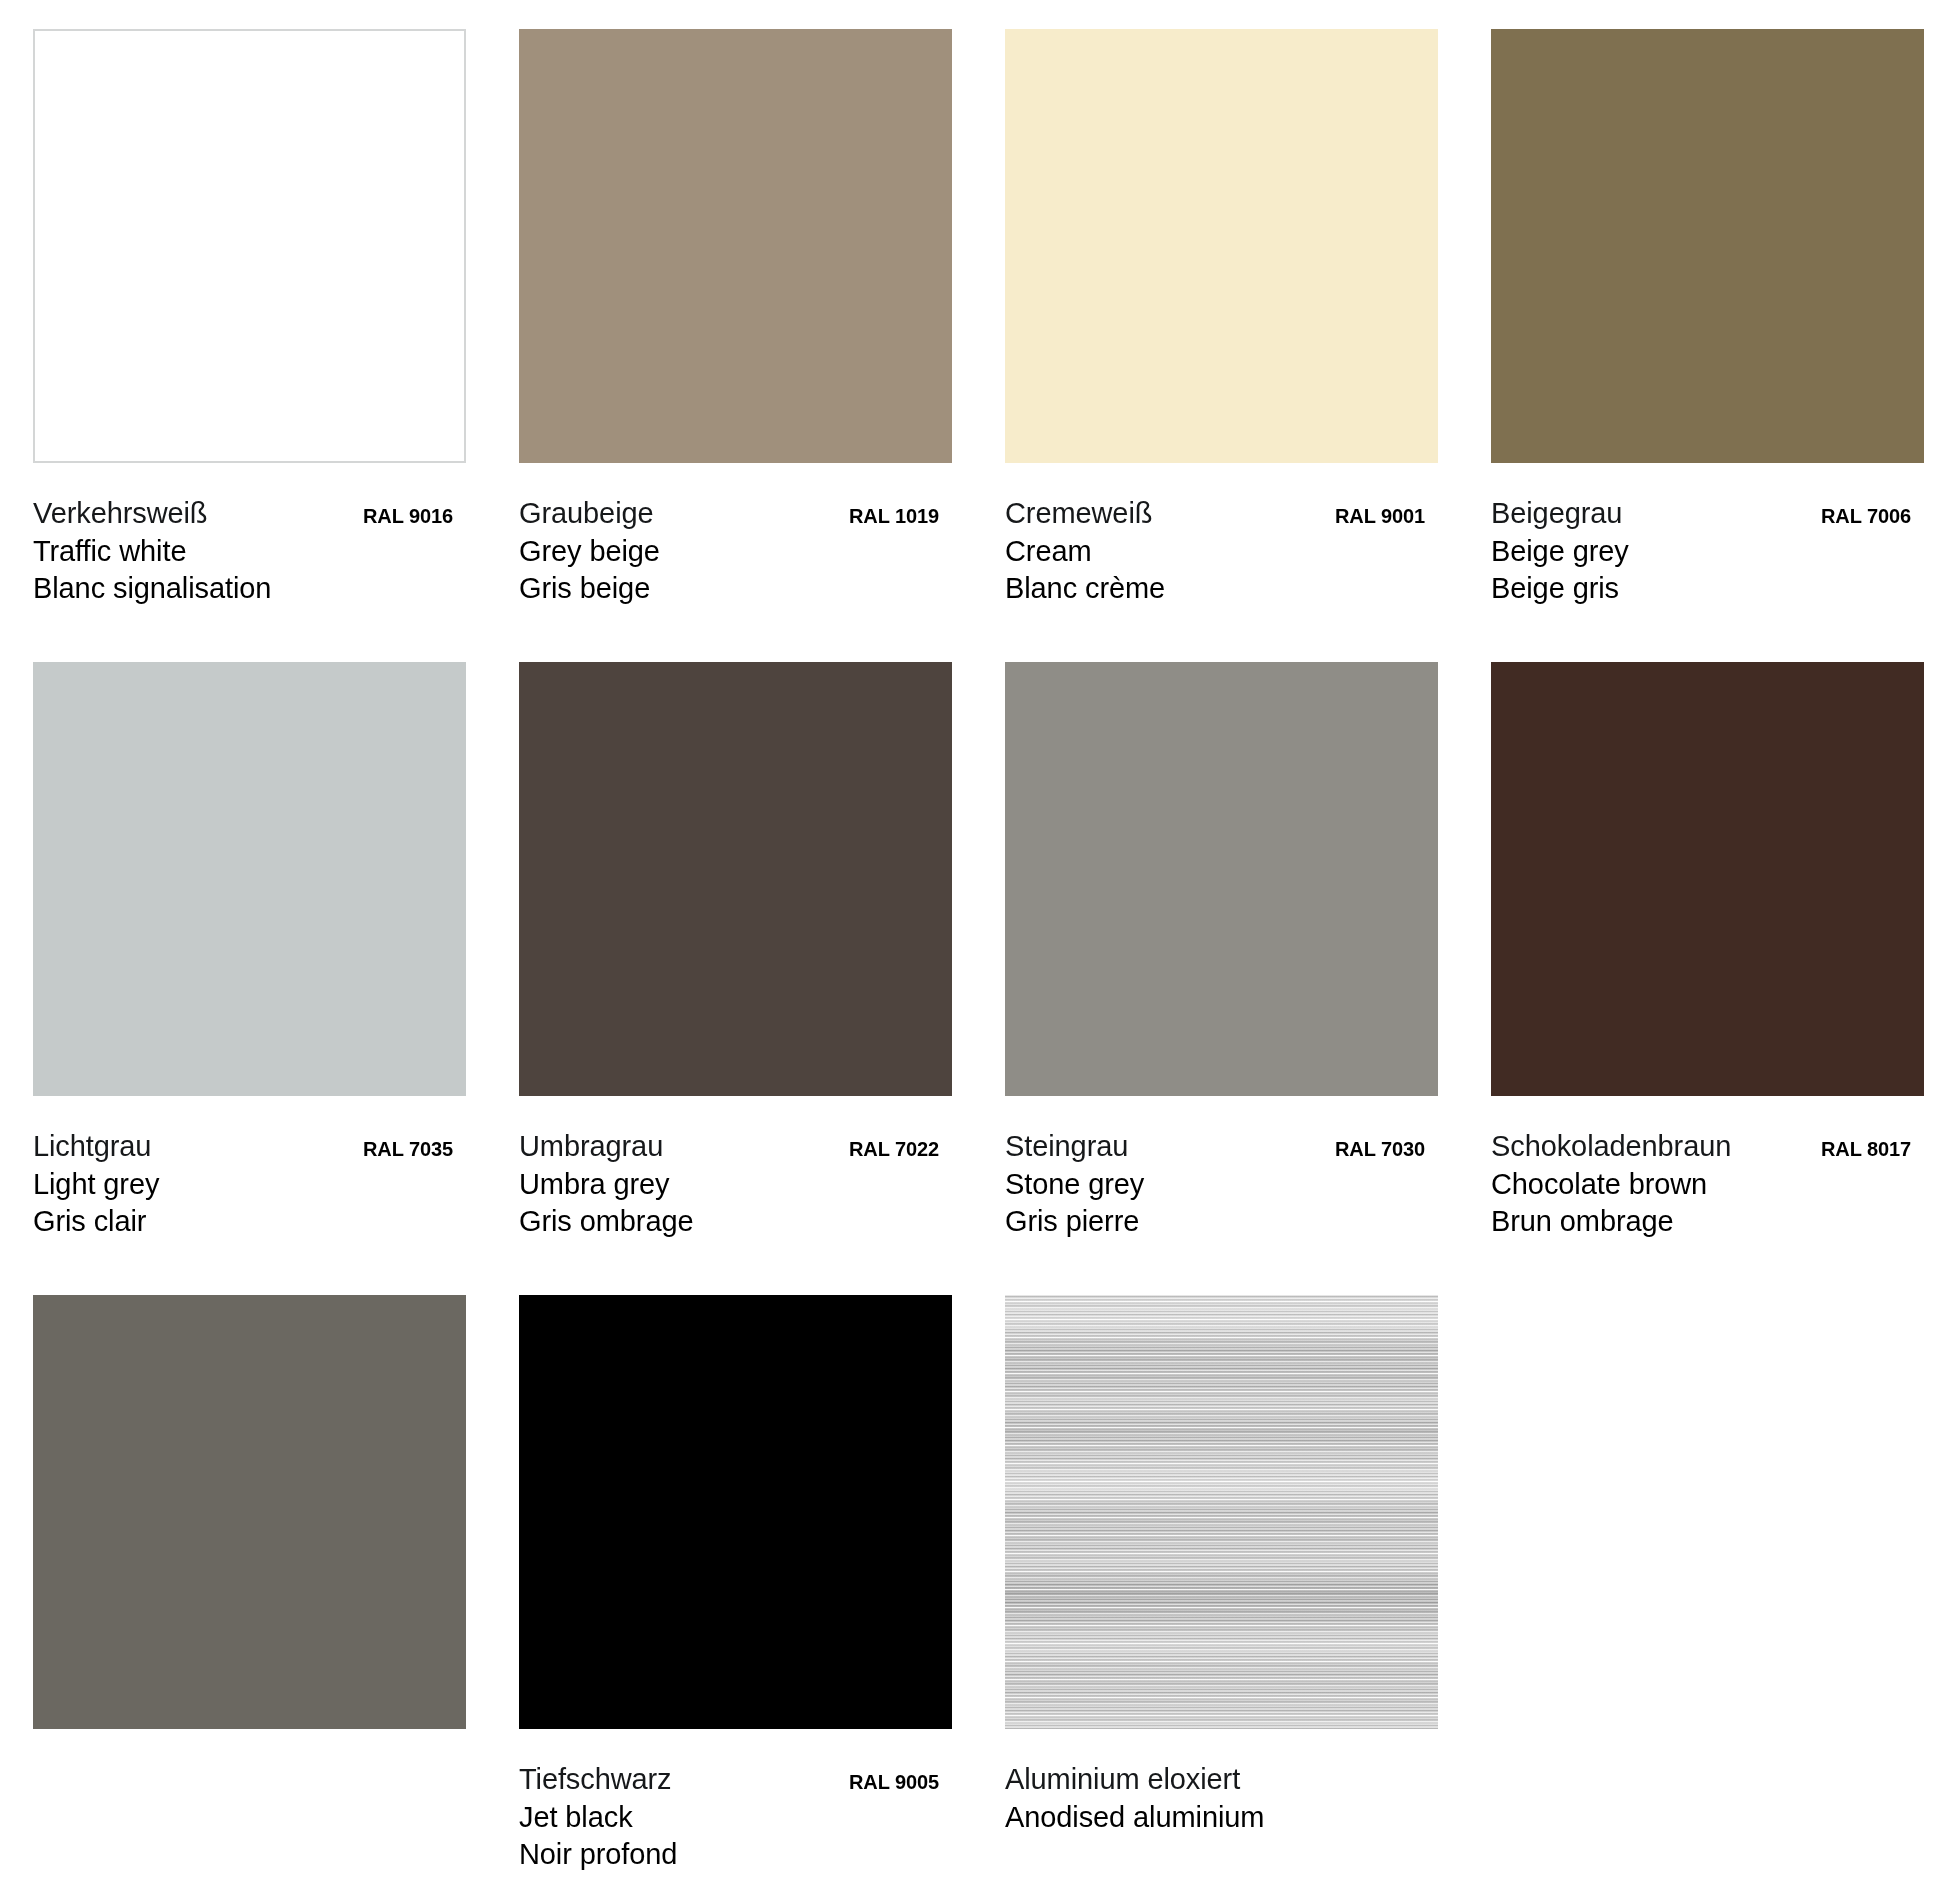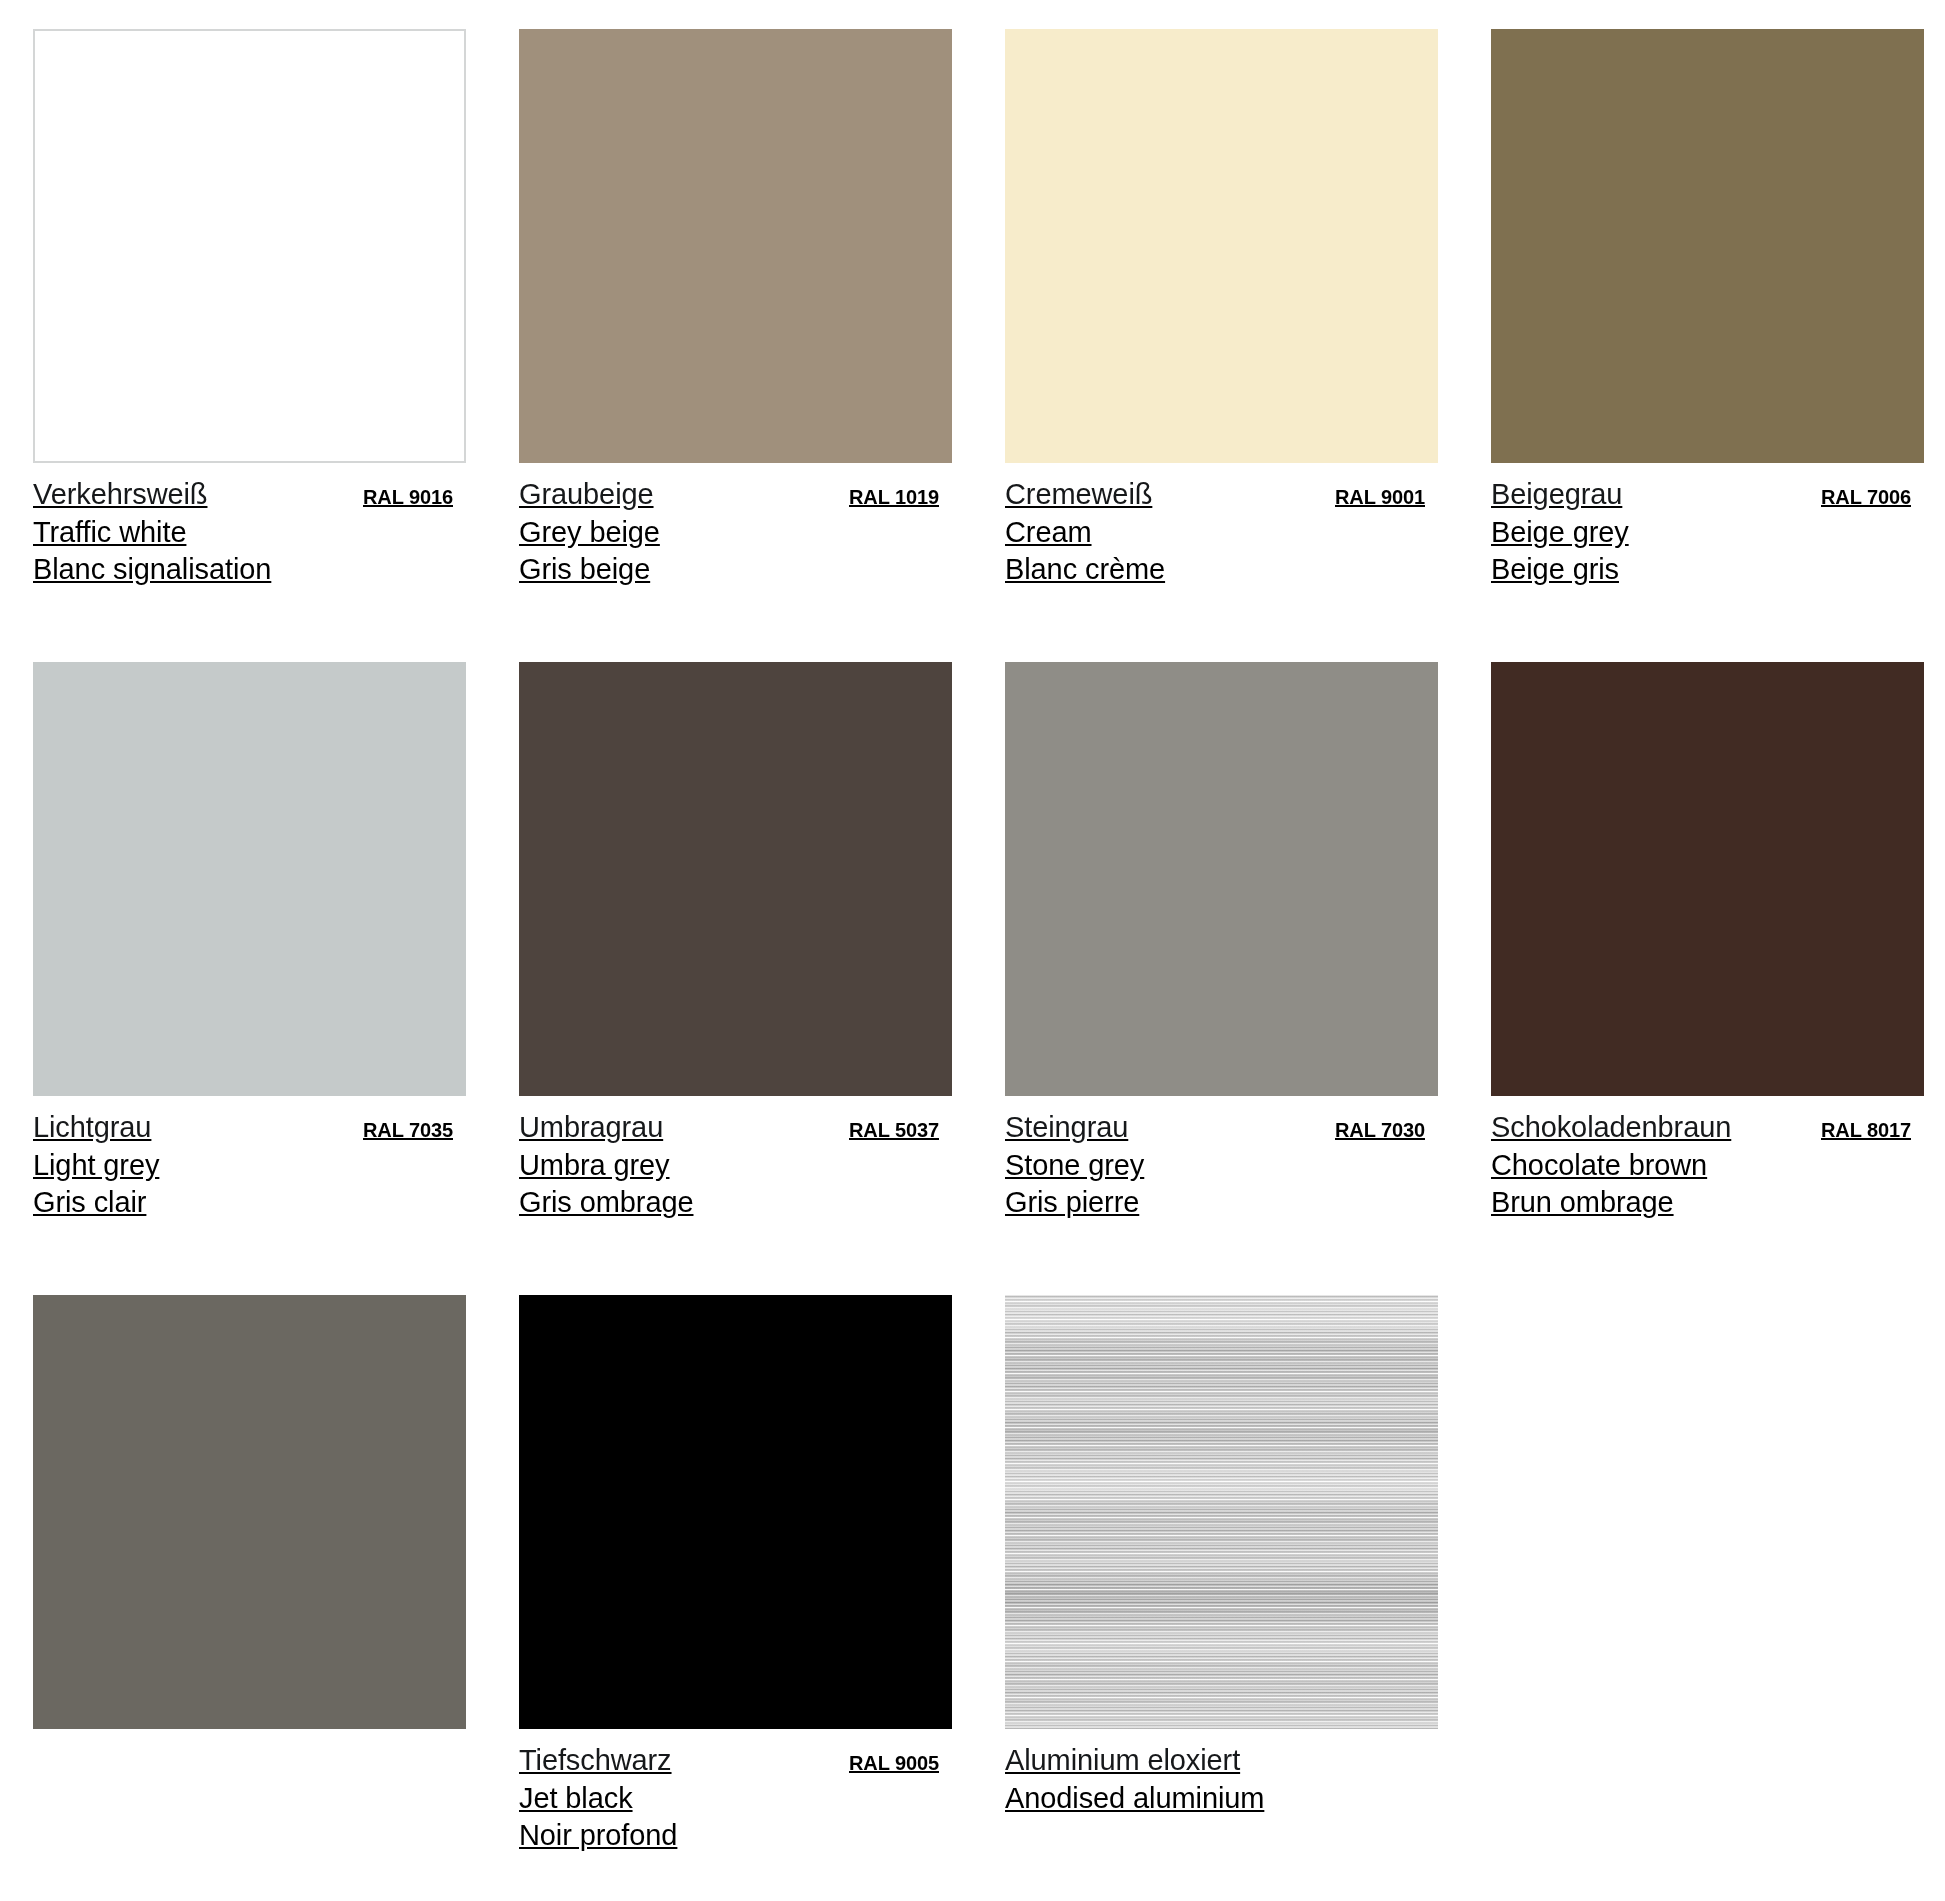--- a/index.html
+++ b/index.html
@@ -70,23 +70,22 @@
         to bottom,
         rgba(255,255,255,0.0) 0px,
         rgba(255,255,255,0.35) 27px,
         rgba(90,90,90,0.12) 54px,
         rgba(255,255,255,0.0) 81px
       ),
       linear-gradient(to bottom, #d9d9d9 0%, #b4b4b4 22%, #d2d2d2 45%, #aeaeae 68%, #cfcfcf 88%, #bdbdbd 100%);
   }
 
   .labels {
-    margin-top: 13px;
+    margin-top: 32px;
     line-height: 1.30;
-    text-decoration: underline;
   }
   .label-row {
     display: flex;
     justify-content: space-between;
     align-items: baseline;
   }
   .name {
     font-size: 29px;
     color: #16181a;
     letter-spacing: -0.1px;
@@ -170,21 +169,21 @@
         <div class="sub">Light grey</div>
         <div class="sub">Gris clair</div>
       </div>
     </div>
 
     <div class="cell">
       <div class="swatch" style="background-color: rgb(78, 68, 62);"></div>
       <div class="labels">
         <div class="label-row">
           <span class="name">Umbragrau</span>
-          <span class="code">RAL 5037</span>
+          <span class="code">RAL 7022</span>
         </div>
         <div class="sub">Umbra grey</div>
         <div class="sub">Gris ombrage</div>
       </div>
     </div>
 
     <div class="cell">
       <div class="swatch" style="background-color: rgb(143, 141, 135);"></div>
       <div class="labels">
         <div class="label-row">

